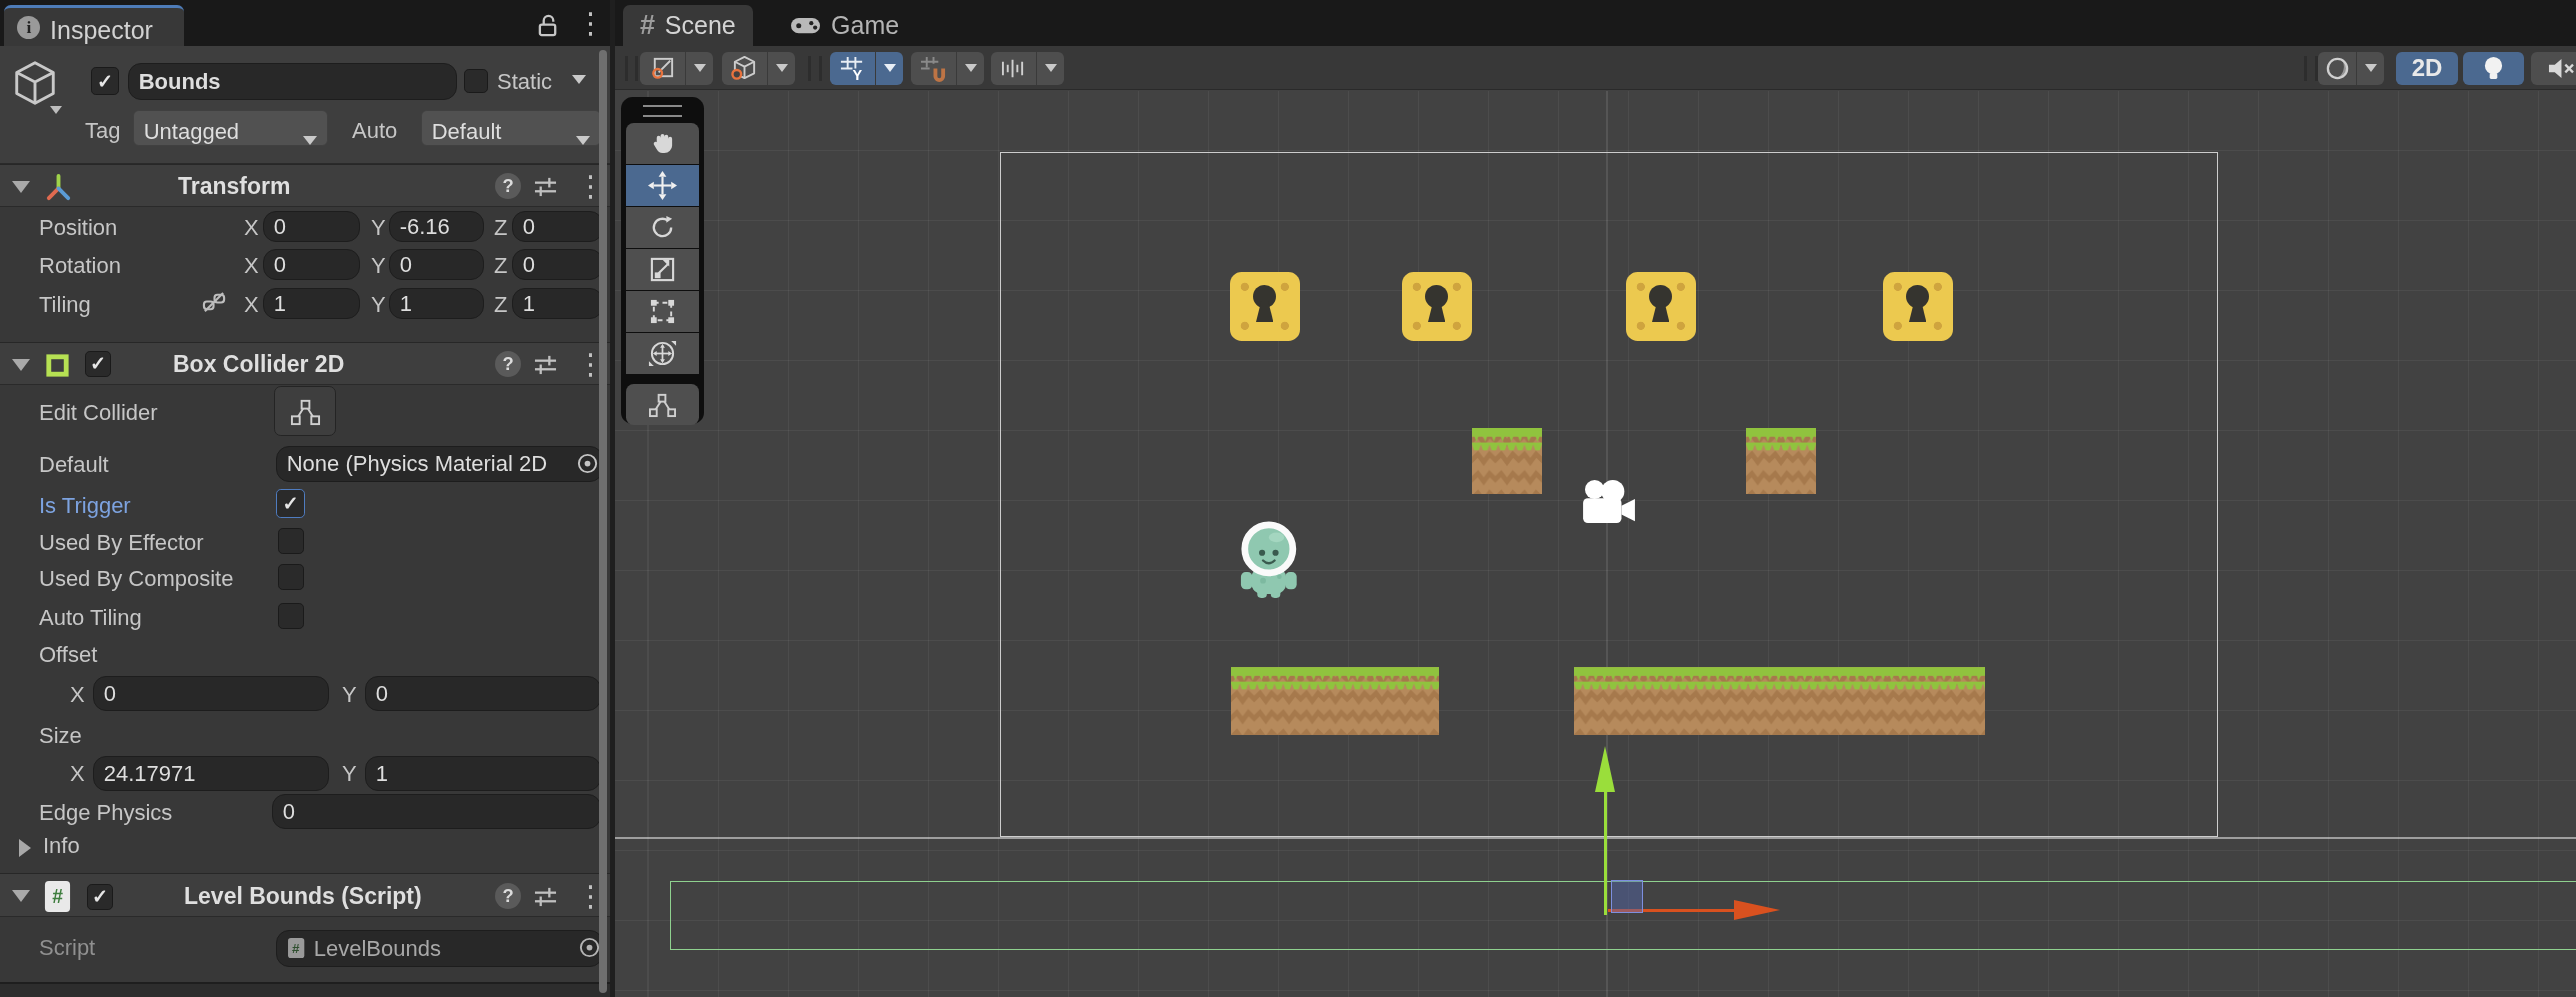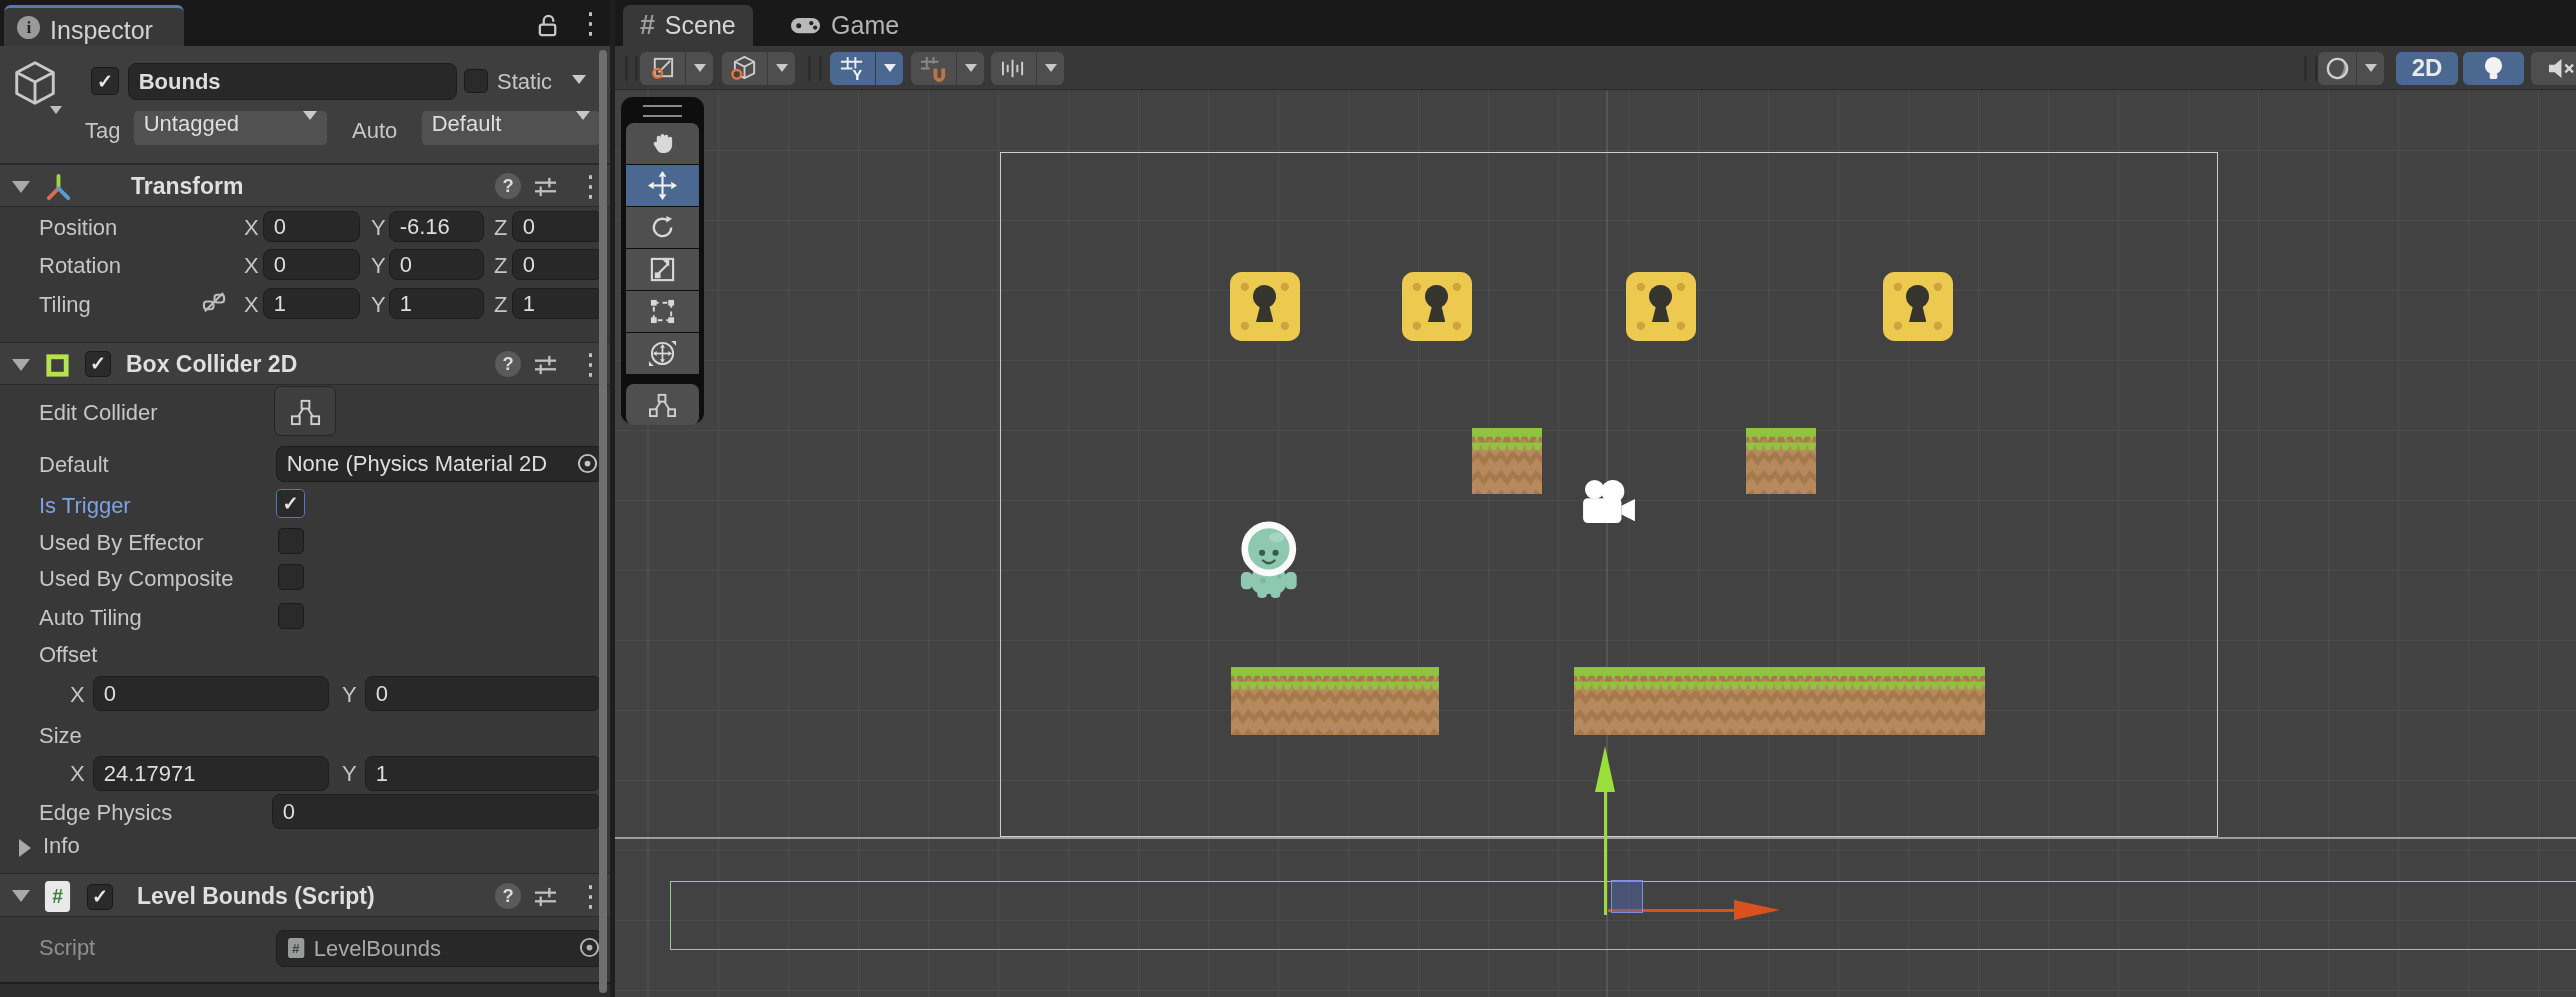--- a/index.html
+++ b/index.html
@@ -10,28 +10,28 @@
   
   .inspector { position:absolute; left:0; top:0; width:610px; height:997px; background:#383838; overflow:hidden; }
   .insp-tabbar { position:absolute; left:0; top:0; width:610px; height:46px; background:#191919; }
   .insp-tab { position:absolute; left:3.9px; top:4.8px; width:180px; height:42px; background:#383838;
       border-top:3.9px solid #4e7cb8; border-radius:6.8px 6.8px 0 0; display:flex; align-items:center; gap:9.7px; padding-left:13.5px; }
   .insp-tab-label { color:#d2d2d2; font-size:25px;margin-top:6px; }
   .info-disc { width:23px; height:23px; border-radius:50%; background:#9a9a9a; color:#232323; font-size:17.4px; font-weight:bold; display:flex; align-items:center; justify-content:center; font-family:"Liberation Serif", serif; }
   .kebab { color:#c2c2c2; font-size:29px; line-height:1; letter-spacing:0; }
 
   .go-header { position:absolute; left:0; top:46px; width:610px; height:118px; background:#3e3e3e; border-bottom:1px solid #2a2a2a; }
-  .field { background:#282828; border:1px solid #1d1d1d; border-radius:8px; color:#dedede; font-size:22px; display:flex; align-items:center; padding:0 9.7px; overflow:hidden; white-space:nowrap; }
-  .dropdown { background:#515151; border:1px solid #404040; border-radius:5.8px; color:#dedede; font-size:22px; display:flex; align-items:flex-start; justify-content:space-between; padding:0 9.7px; }
+  .field { background:#282828; border:1px solid #1d1d1d; border-radius:13px; color:#dedede; font-size:22px; display:flex; align-items:center; padding:0 9.7px; overflow:hidden; white-space:nowrap; }
+  .dropdown { background:#515151; border:1px solid #404040; border-radius:5.8px; color:#dedede; font-size:22px; display:flex; align-items:flex-end; justify-content:space-between; padding:0 9.7px; }
   .dd-arrow { width:0; height:0; border-left:7.7px solid transparent; border-right:7.7px solid transparent; border-top:9.7px solid #c9c9c9; }
   .checkbox { background:#2a2a2a; border:1px solid #1a1a1a; border-radius:4.8px; color:#e6e6e6; display:flex; align-items:center; justify-content:center; font-size:19.3px; font-weight:bold; }
   .lbl { color:#c6c6c6; font-size:22px; position:absolute; }
 
   .comp-header { position:absolute; left:0; width:610px; background:#3e3e3e; border-top:1px solid #272727; border-bottom:1px solid #2a2a2a; }
-  .comp-title { color:#dfdfdf; font-weight:bold; font-size:23px; position:absolute; }
+  .comp-title { color:#dfdfdf; font-weight:bold; font-size:23px; position:absolute;margin-left:47px; }
   .foldout-open { position:absolute; width:0; height:0; border-left:9.7px solid transparent; border-right:9.7px solid transparent; border-top:12.6px solid #a9a9a9; }
   .foldout-closed { position:absolute; width:0; height:0; border-top:9.7px solid transparent; border-bottom:9.7px solid transparent; border-left:12.6px solid #a9a9a9; }
   .help-disc { position:absolute; width:26px; height:26px; border-radius:50%; background:#5a5a5a; color:#dcdcdc; font-size:18.4px; font-weight:bold; display:flex; align-items:center; justify-content:center; }
 
   .axisrow-field { position:absolute; height:31px; }
   .axis-letter { position:absolute; color:#c6c6c6; font-size:22px; }
   .scrollbar-thumb { position:absolute; left:599px; top:50px; width:7.7px; height:943px; background:#6f6f6f; border-radius:3.9px; }
   .vdivider { position:absolute; left:610px; top:0; width:5.8px; height:997px; background:#1f1f1f; }
 
   

